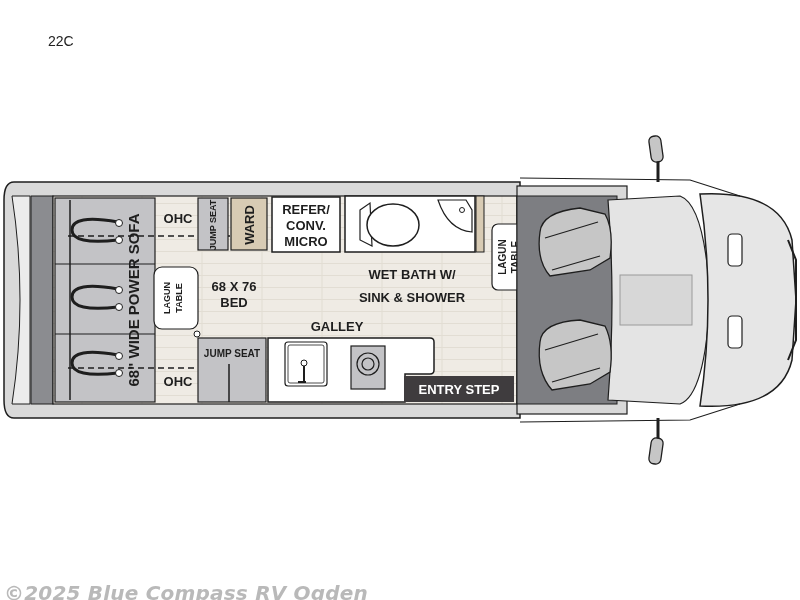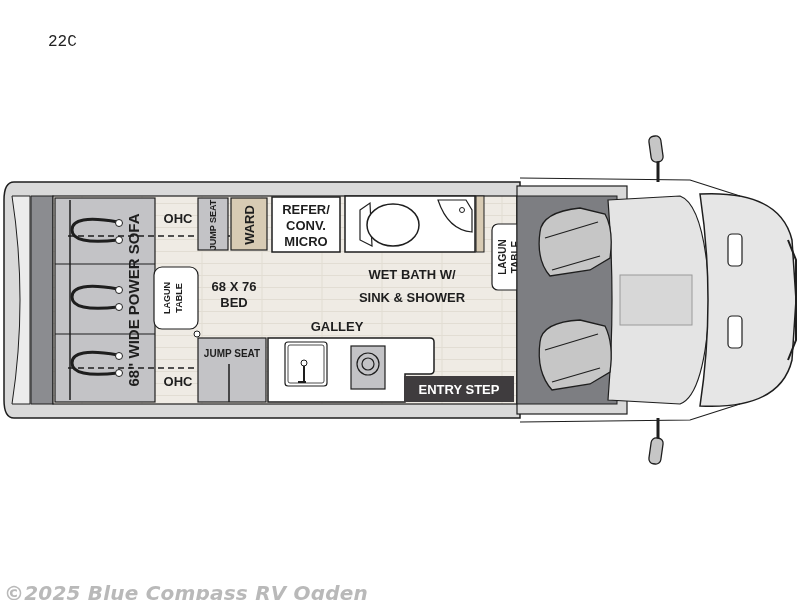--- a/index.html
+++ b/index.html
@@ -1,17 +1,17 @@
 <!DOCTYPE html>
 <html><head>
 <meta charset="utf-8">
 <style>
   html, body { margin:0; padding:0; }
   body { width:800px; height:600px; background:#ffffff; position:relative; overflow:hidden; font-family:"Liberation Sans", sans-serif; }
-  .model { position:absolute; left:48px; top:33px; font-size:16px; color:#222; font-family:Liberation Mono, monospace; }
+  .model { position:absolute; left:48px; top:33px; font-size:14px; color:#222; font-family:Liberation Sans, sans-serif; }
   .copyright { position:absolute; left:4px; top:581px; font-size:20px; font-weight:bold; font-style:italic; color:#b9b9b9; font-family:"DejaVu Sans", sans-serif; letter-spacing:0.2px; }
   svg { position:absolute; left:0; top:0; }
   .lbl { font-family:"Liberation Sans", sans-serif; font-weight:bold; fill:#1e1e1e; text-anchor:middle; }
   .lbl-w { font-family:"Liberation Sans", sans-serif; font-weight:bold; fill:#ffffff; text-anchor:middle; }
 </style>
 </head>
 <body>
 
 <div class="model">22C</div>
 

